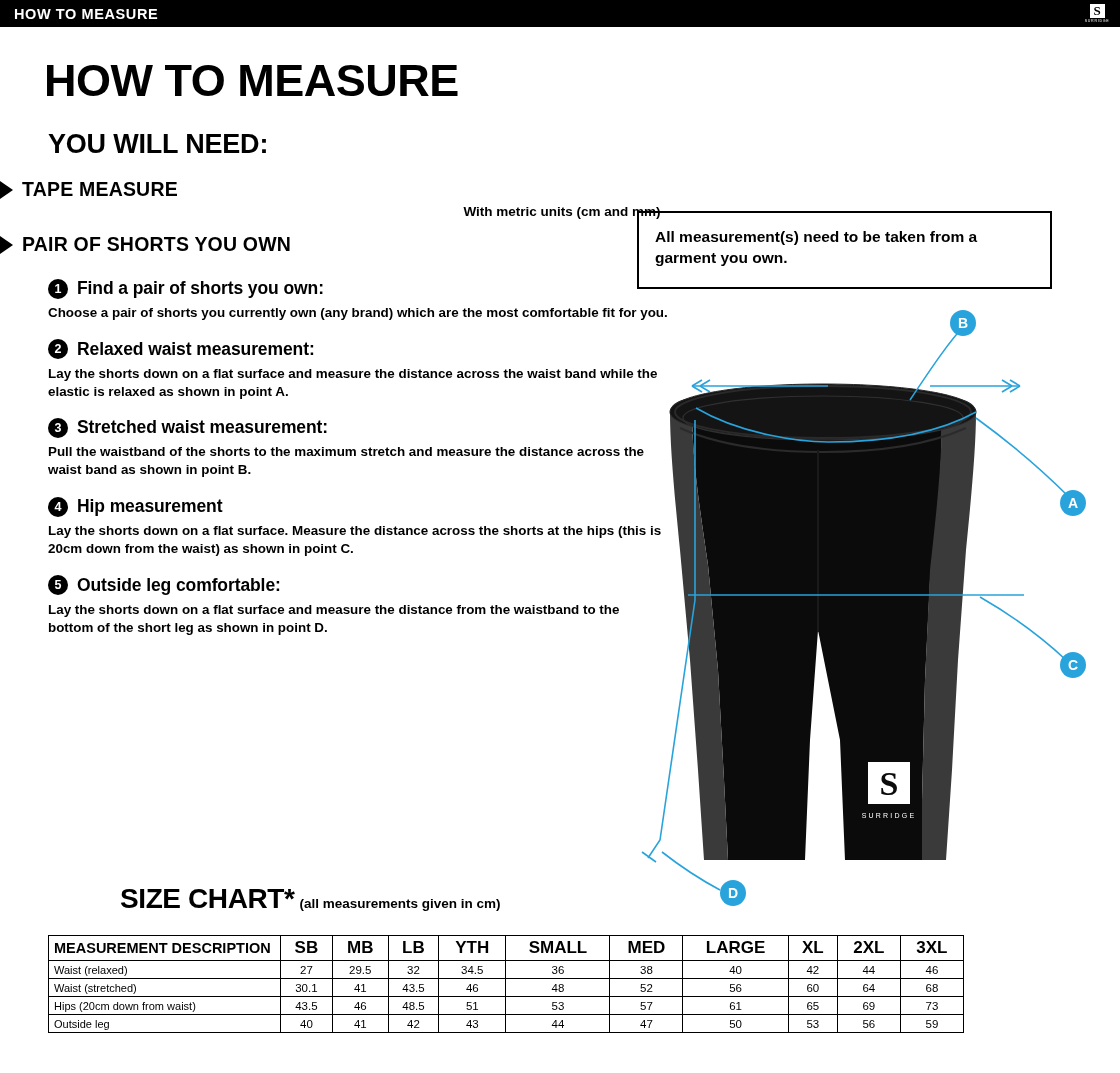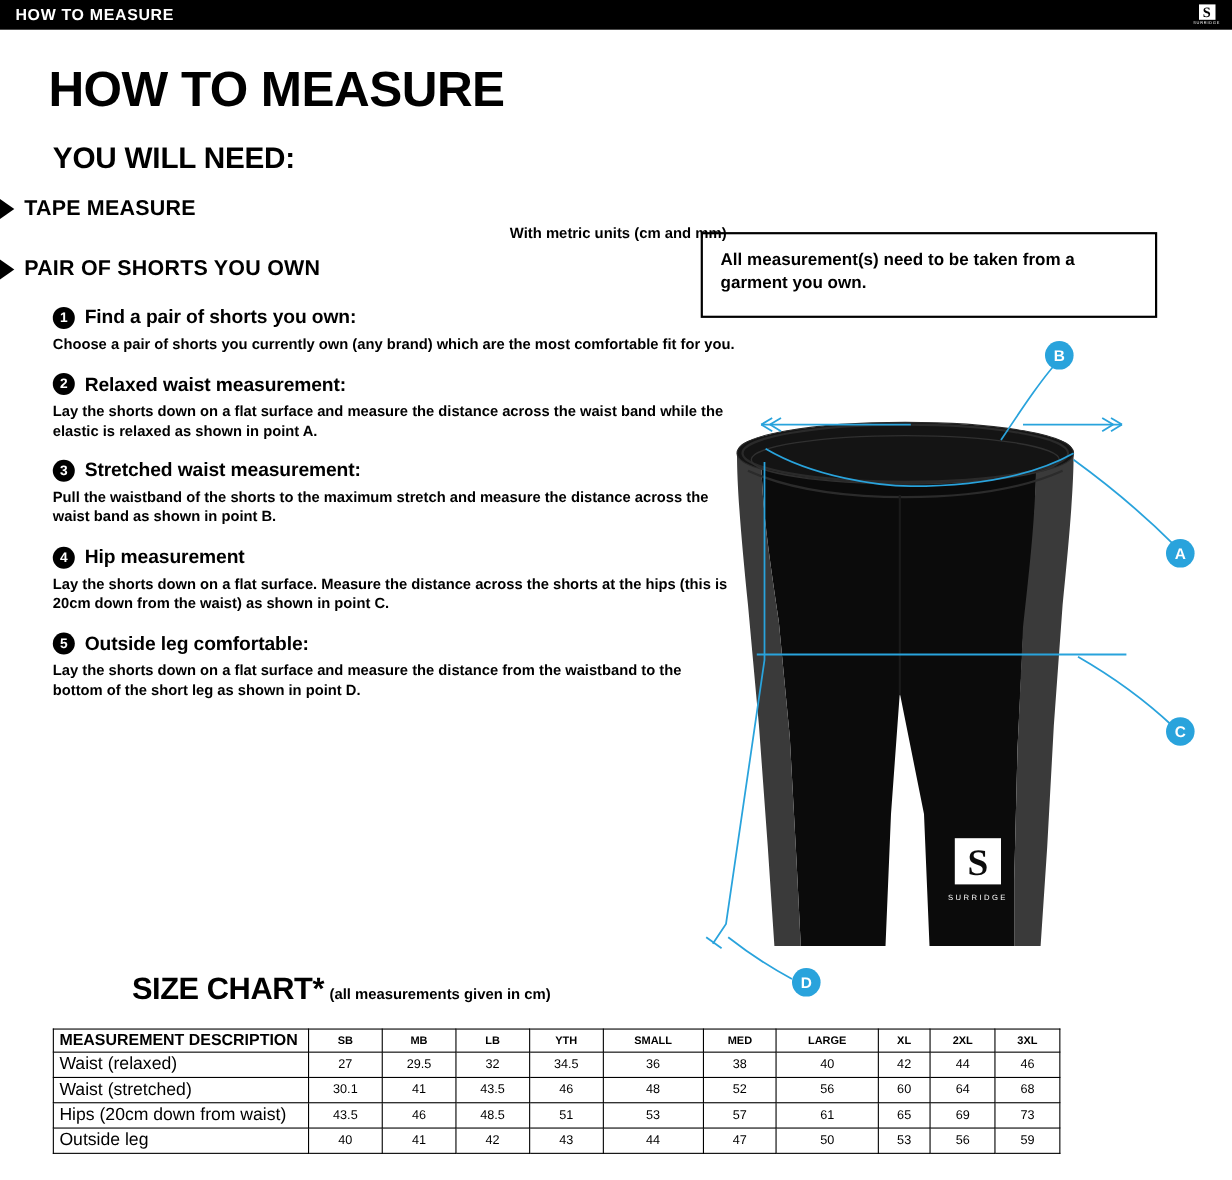--- a/index.html
+++ b/index.html
@@ -147,30 +147,30 @@
   }
   table.sizes td, table.sizes th {
     border:1px solid #000;
     padding:2px 5px;
     text-align:center;
     font-weight:normal;
     height:18px;
   }
   table.sizes thead th {
     font-weight:bold;
-    font-size:10px;
+    font-size:17px;
   }
   table.sizes thead th.desc {
     text-align:left;
     font-size:14.5px;
     width:232px;
   }
   table.sizes td.rowlabel {
     text-align:left;
-    font-size:16px;
+    font-size:11px;
   }
   table.sizes tr.metric td {
     font-weight:bold;
     font-size:10.6px;
   }
 </style>
 </head>
 <body>
 
 <div class="topbar">

